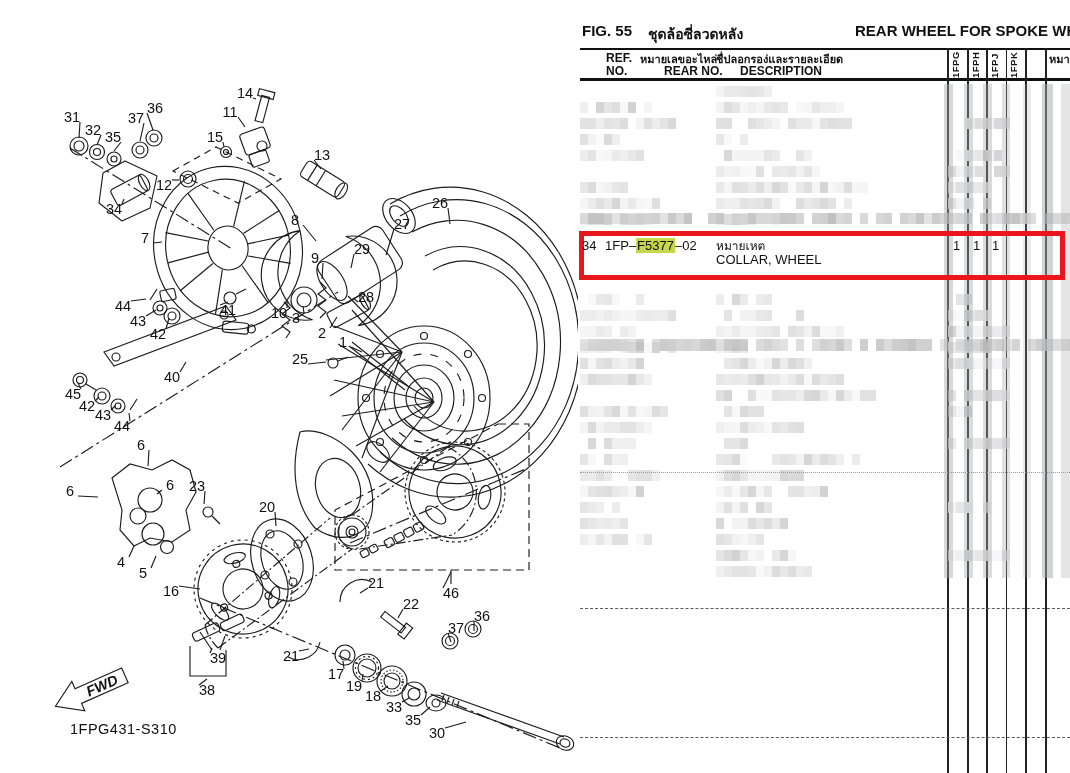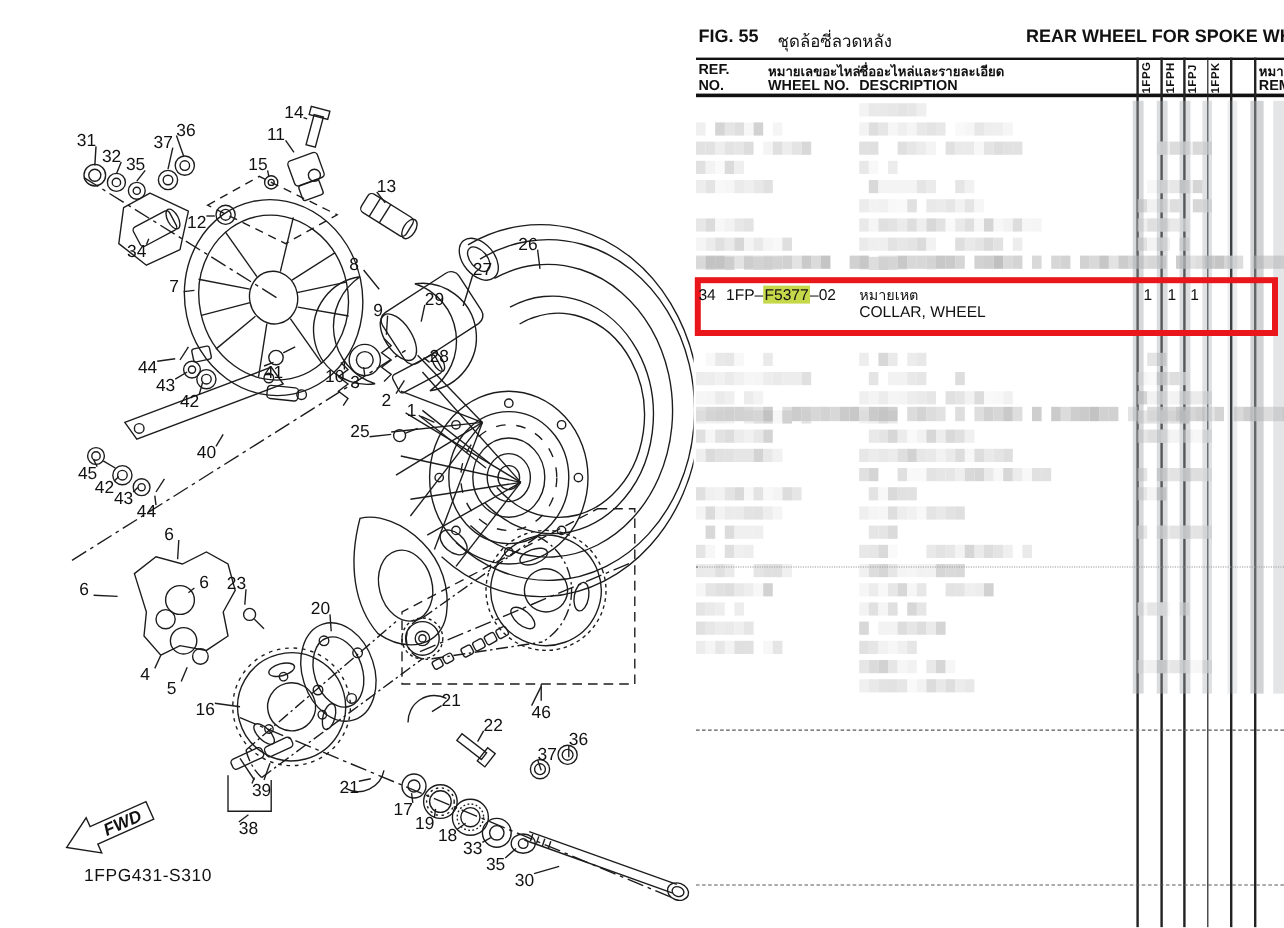--- a/index.html
+++ b/index.html
@@ -1,24 +1,24 @@
 <!DOCTYPE html>
 <html><head>
 <meta charset="utf-8">
 <style>
   html,body{margin:0;padding:0;background:#fff;}
   #page{position:relative;width:1070px;height:773px;background:#ffffff;overflow:hidden;
         font-family:"Liberation Sans",sans-serif;color:#111;}
   .abs{position:absolute;}
   
   .figline{font-weight:bold;font-size:15px;white-space:nowrap;}
-  .figthai{font-weight:normal;font-size:14px;white-space:nowrap;}
+  .figthai{font-weight:bold;font-size:14px;white-space:nowrap;}
   .hline{position:absolute;background:#111;}
   .vline{position:absolute;background:#222;width:1.5px;}
-  .hdr{position:absolute;font-weight:bold;font-size:12px;white-space:nowrap;}
+  .hdr{position:absolute;font-weight:bold;font-size:12px;white-space:nowrap;margin-left:24px;}
   .hdrthai{position:absolute;font-weight:bold;font-size:11px;white-space:nowrap;}
   .vlab{position:absolute;writing-mode:vertical-rl;transform:rotate(180deg);
         font-weight:bold;font-size:9.5px;letter-spacing:.5px;white-space:nowrap;}
   .dashedline{position:absolute;border-top:1.6px dashed #5a5a5a;height:0;}
   .dotline{position:absolute;border-top:1.5px dotted #9a9a9a;height:0;}
   #rowbox{position:absolute;border:5px solid #e9161b;box-sizing:border-box;}
   .rowtxt{position:absolute;font-size:13px;white-space:nowrap;}
   .rowthai{position:absolute;font-size:12px;white-space:nowrap;}
   .qty{position:absolute;width:19px;text-align:center;font-size:13px;}
   .hl{background:#c5d84a;padding:0 1px;}
@@ -428,22 +428,22 @@
   <div class="abs figline" style="left:582px;top:22px;">FIG.  55</div>
   <div class="abs figthai" style="left:648px;top:23px;">ชุดล้อซี่ลวดหลัง</div>
   <div class="abs figline" style="left:855px;top:22px;">REAR WHEEL FOR SPOKE WHEEL</div>
 
   <div class="hline" style="left:580px;top:48px;width:490px;height:2px;"></div>
   <div class="hline" style="left:580px;top:78px;width:490px;height:3px;"></div>
 
   <div class="hdr" style="left:582px;top:51px;">REF.</div>
   <div class="hdr" style="left:582px;top:64px;">NO.</div>
   <div class="hdrthai" style="left:640px;top:50px;">หมายเลขอะไหล่</div>
-  <div class="hdr" style="left:640px;top:64px;">WHEEL NO.</div>
-  <div class="hdrthai" style="left:716px;top:50px;">ชื่ออะไหล่และรายละเอียด</div>
+  <div class="hdr" style="left:640px;top:64px;">REAR NO.</div>
+  <div class="hdrthai" style="left:716px;top:50px;">ชื่ปลอกรอง่และรายละเอียด</div>
   <div class="hdr" style="left:716px;top:64px;">DESCRIPTION</div>
   <div id="modelcols">
       <div class="vlab" style="left: 950px; top: 50px; height: 28px;">1FPG</div>
       <div class="vlab" style="left: 969.5px; top: 50px; height: 28px;">1FPH</div>
       <div class="vlab" style="left: 988.75px; top: 50px; height: 28px;">1FPJ</div>
       <div class="vlab" style="left: 1008.25px; top: 50px; height: 28px;">1FPK</div>
     </div>
   <div class="hdrthai" style="left:1049px;top:50px;">หมายเหตุ</div>
   <div class="hdr" style="left:1049px;top:64px;">REMARKS</div>
 

